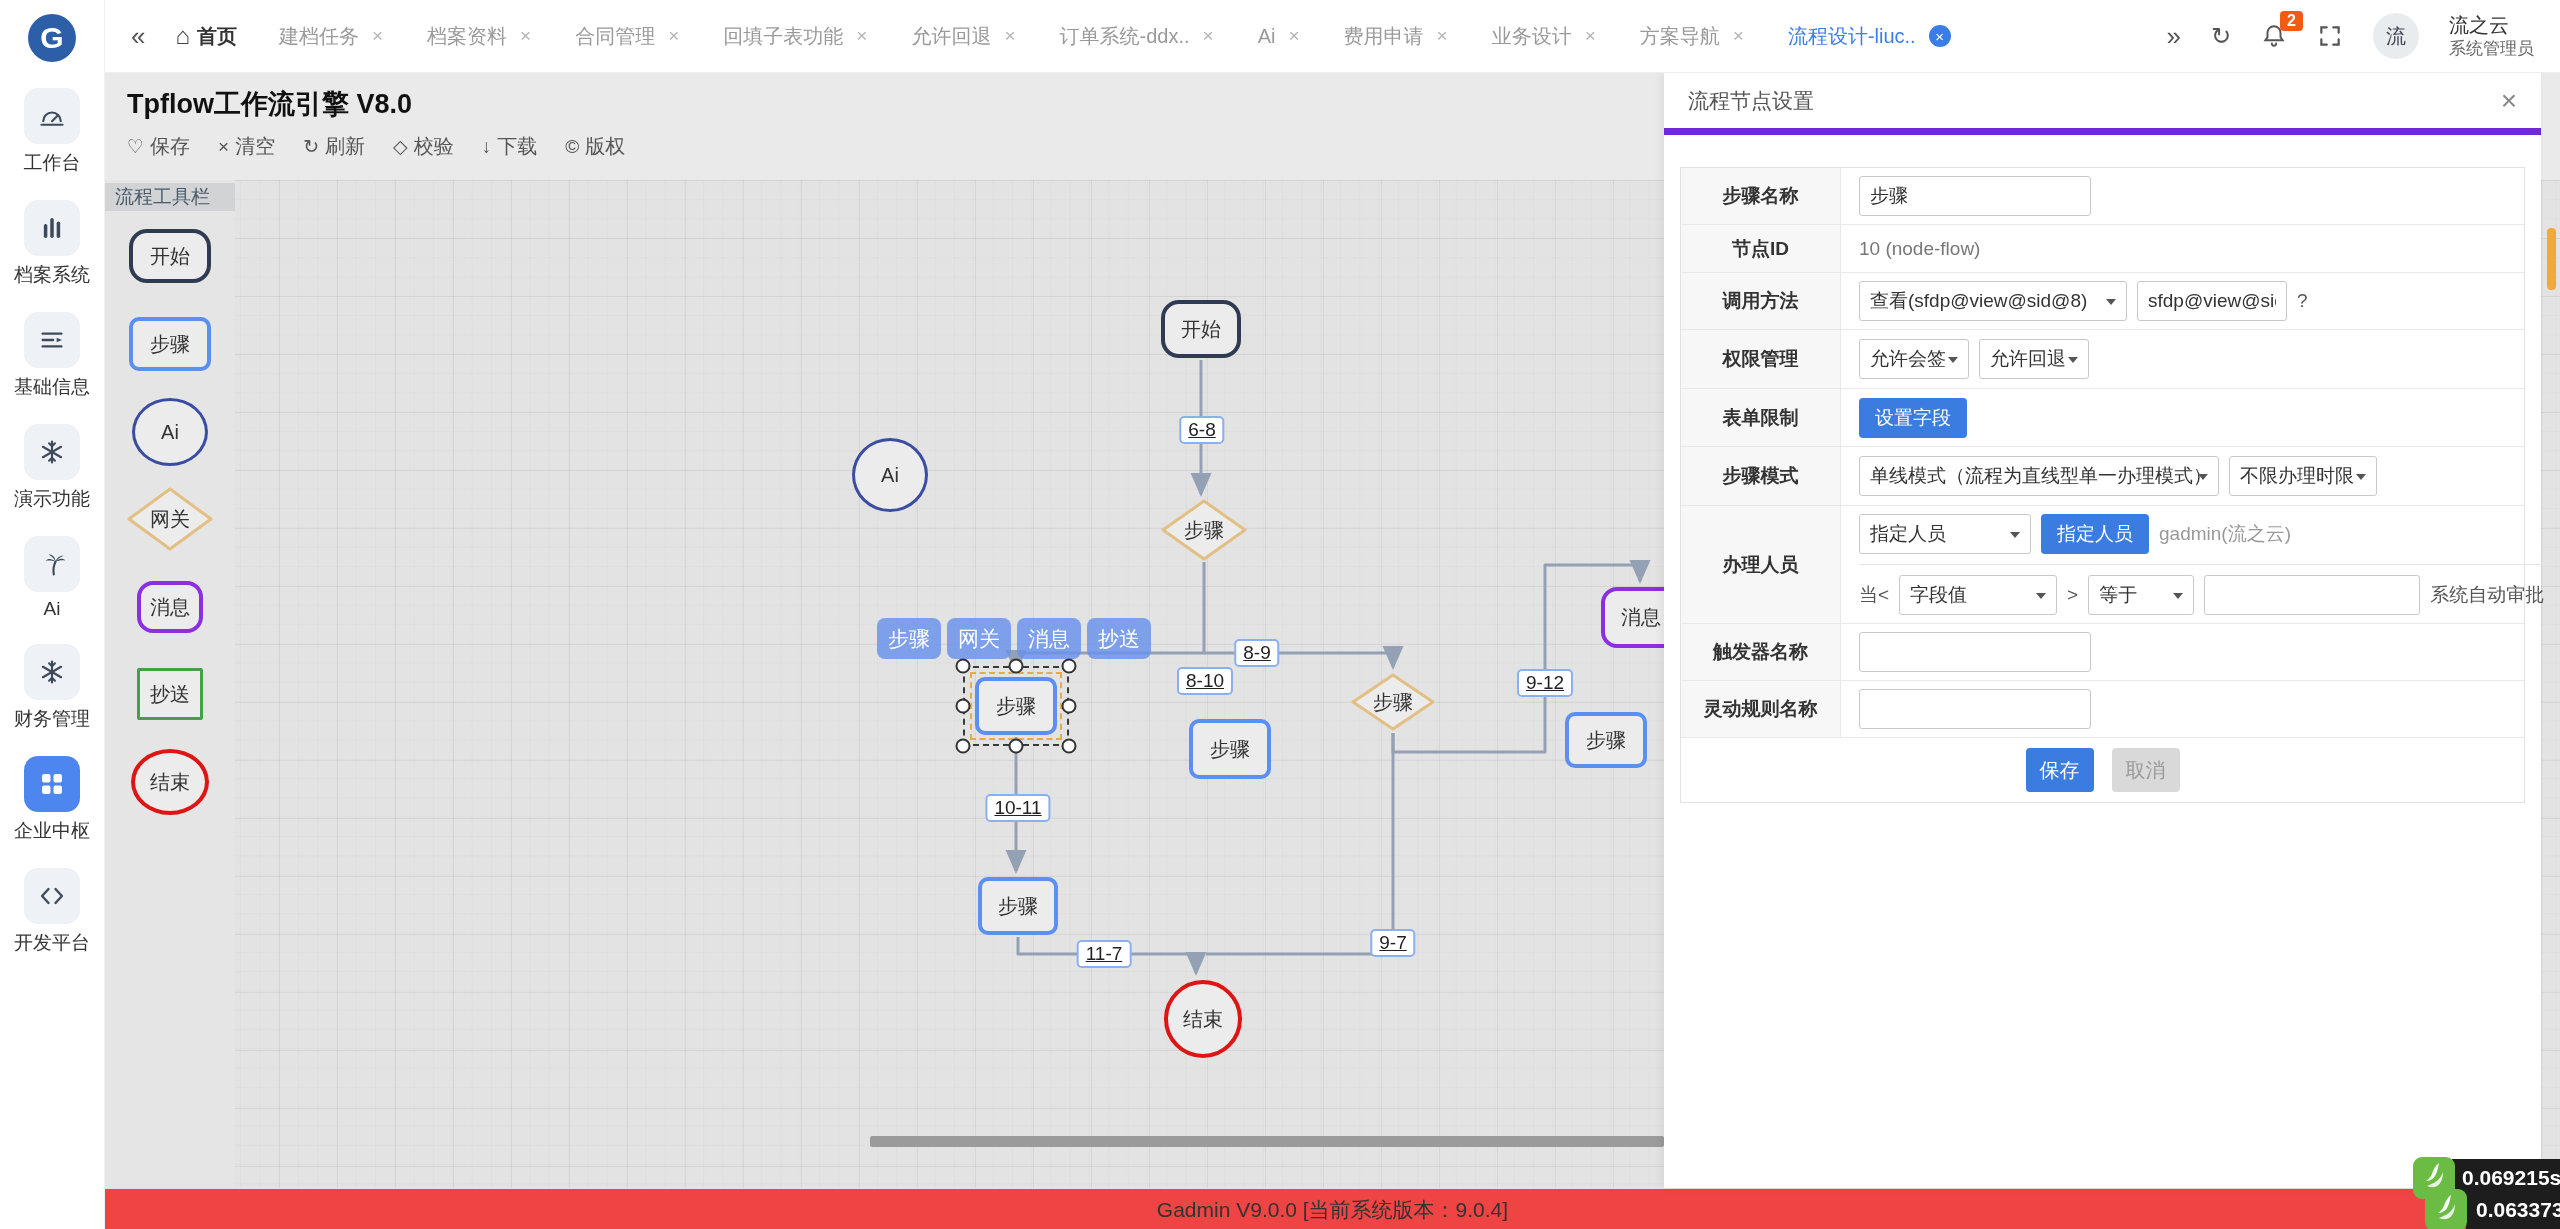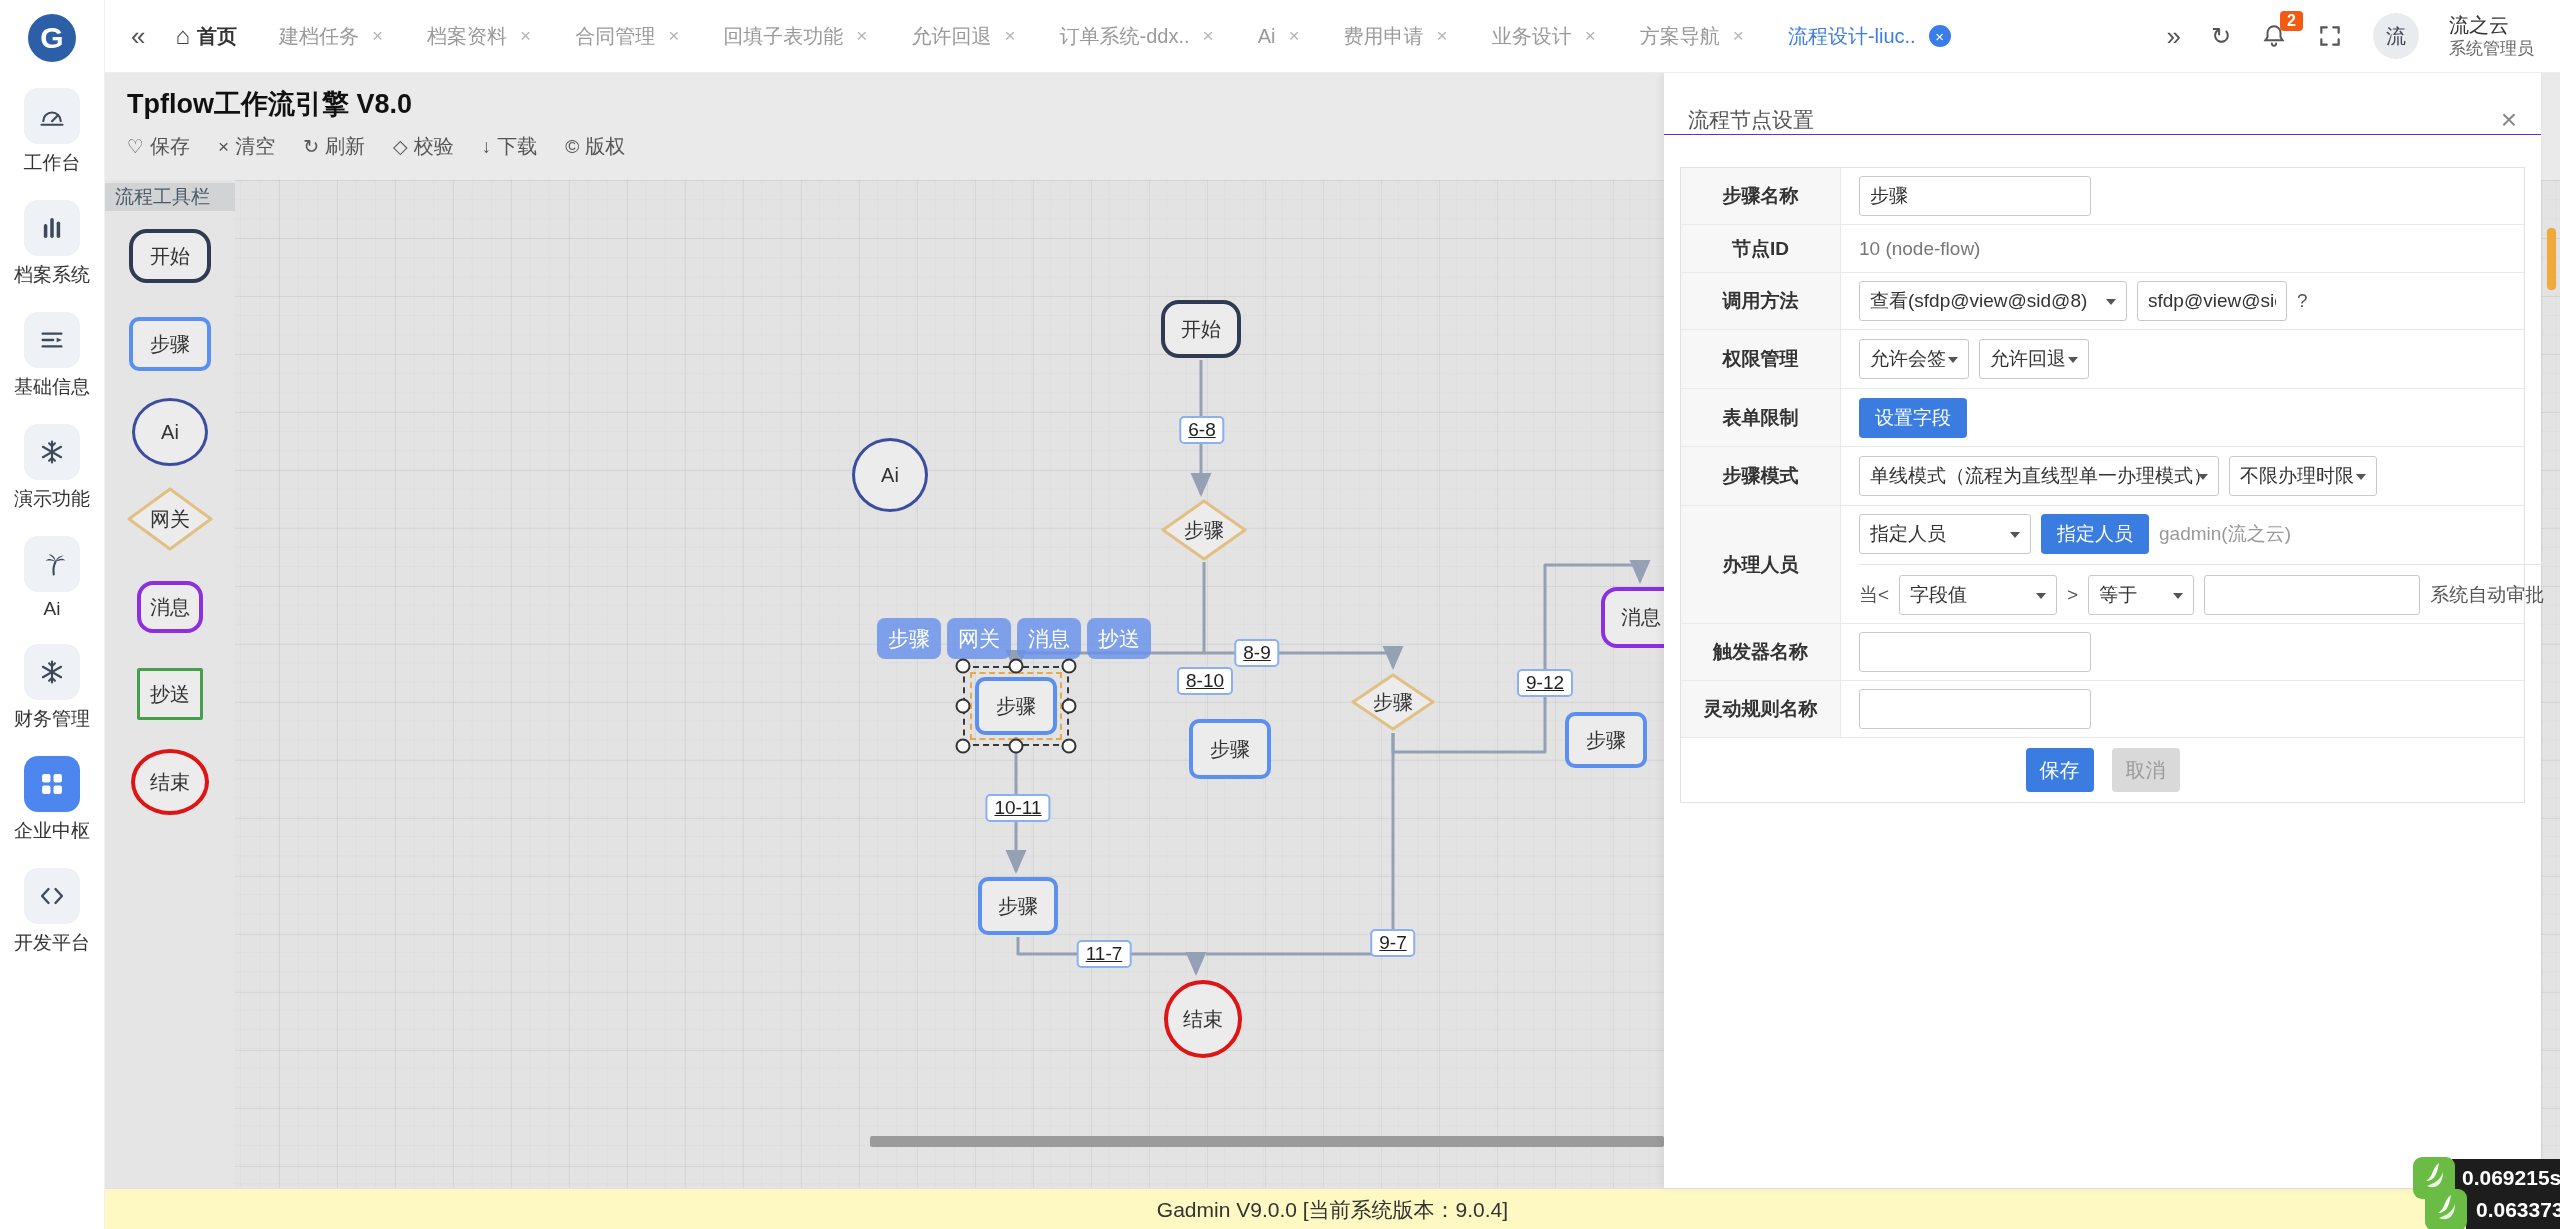--- a/index.html
+++ b/index.html
@@ -84,21 +84,21 @@
   .sel-rect { position:absolute; border:2px dashed #3a3a3a; z-index:5; pointer-events:none; }
   .orange-rect { position:absolute; border:2px dashed #e8a94c; z-index:5; pointer-events:none; }
   .handle { position:absolute; width:15px; height:15px; border-radius:50%; background:#fff;
     border:2px solid #333; transform:translate(-50%,-50%); z-index:6; cursor:pointer; }
   #canvas-hscroll { position:absolute; left:765px; top:956px; width:794px; height:11px;
     background:#9b9b9b; border-radius:2px; z-index:7; cursor:pointer; }
 
   
   #panel { position:absolute; left:1664px; top:73px; right:19px; bottom:41px; background:#fff;
     z-index:20; box-shadow:-3px 0 8px rgba(0,0,0,0.06); }
-  #panel-head { height:62px; border-bottom:1px solid #6d28d9; display:flex; align-items:flex-end;
+  #panel-head { height:62px; border-bottom:7px solid #6d28d9; display:flex; align-items:center;
     padding:0 24px; font-size:21px; color:#555; }
   #panel-close { margin-left:auto; font-size:28px; color:#888; cursor:pointer; line-height:1; }
   #form { margin:32px 16px 0; border:1px solid #e2e2e2; }
   .frow { display:flex; border-bottom:1px solid #e9e9e9; }
   .frow:last-child { border-bottom:none; }
   .flabel { width:160px; background:#f7f7f8; border-right:1px solid #e9e9e9; display:flex;
     align-items:center; justify-content:center; text-align:center; font-weight:bold;
     color:#333; font-size:19px; padding:0 8px; flex-shrink:0; }
   .fcontent { flex:1; display:flex; align-items:center; gap:10px; padding:8px 18px; font-size:19px; color:#444; }
   .fcontent.col { flex-direction:column; align-items:stretch; justify-content:center; gap:0; }
@@ -120,21 +120,21 @@
   .cond { color:#555; white-space:nowrap; }
   .f-footer { justify-content:center; gap:18px; }
   .btn-save { background:#3a7ce0; color:#fff; border:none; border-radius:4px; font-size:20px;
     width:68px; height:44px; font-family:inherit; cursor:pointer; }
   .btn-cancel { background:#d9d9d9; color:#9a9a9a; border:none; border-radius:4px; font-size:20px;
     width:68px; height:44px; font-family:inherit; cursor:pointer; }
   #win-scroll-thumb { position:absolute; right:4px; top:228px; width:9px; height:62px;
     background:#f2a93b; border-radius:4px; z-index:25; cursor:pointer; }
 
   
-  #statusbar { position:absolute; left:105px; right:0; bottom:0; height:41px; background:#fef9c3;
+  #statusbar { position:absolute; left:105px; right:0; bottom:0; height:41px; background:#ef4444;
     border-top:1px solid #e2e2e2; text-align:center; line-height:41px; font-size:21px; color:#333; z-index:15; }
   .perf-icon { position:absolute; width:42px; height:42px; z-index:46; }
   .perf-label { position:absolute; background:#1d1d1d; color:#fff; font-weight:bold;
     font-size:21px; padding:7px 10px; z-index:45; white-space:nowrap; }
   #watermark { position:absolute; right:2px; bottom:0; font-size:21px; font-style:italic;
     color:rgba(110,155,225,0.55); z-index:44; }
 </style>
 </head>
 <body>
 

